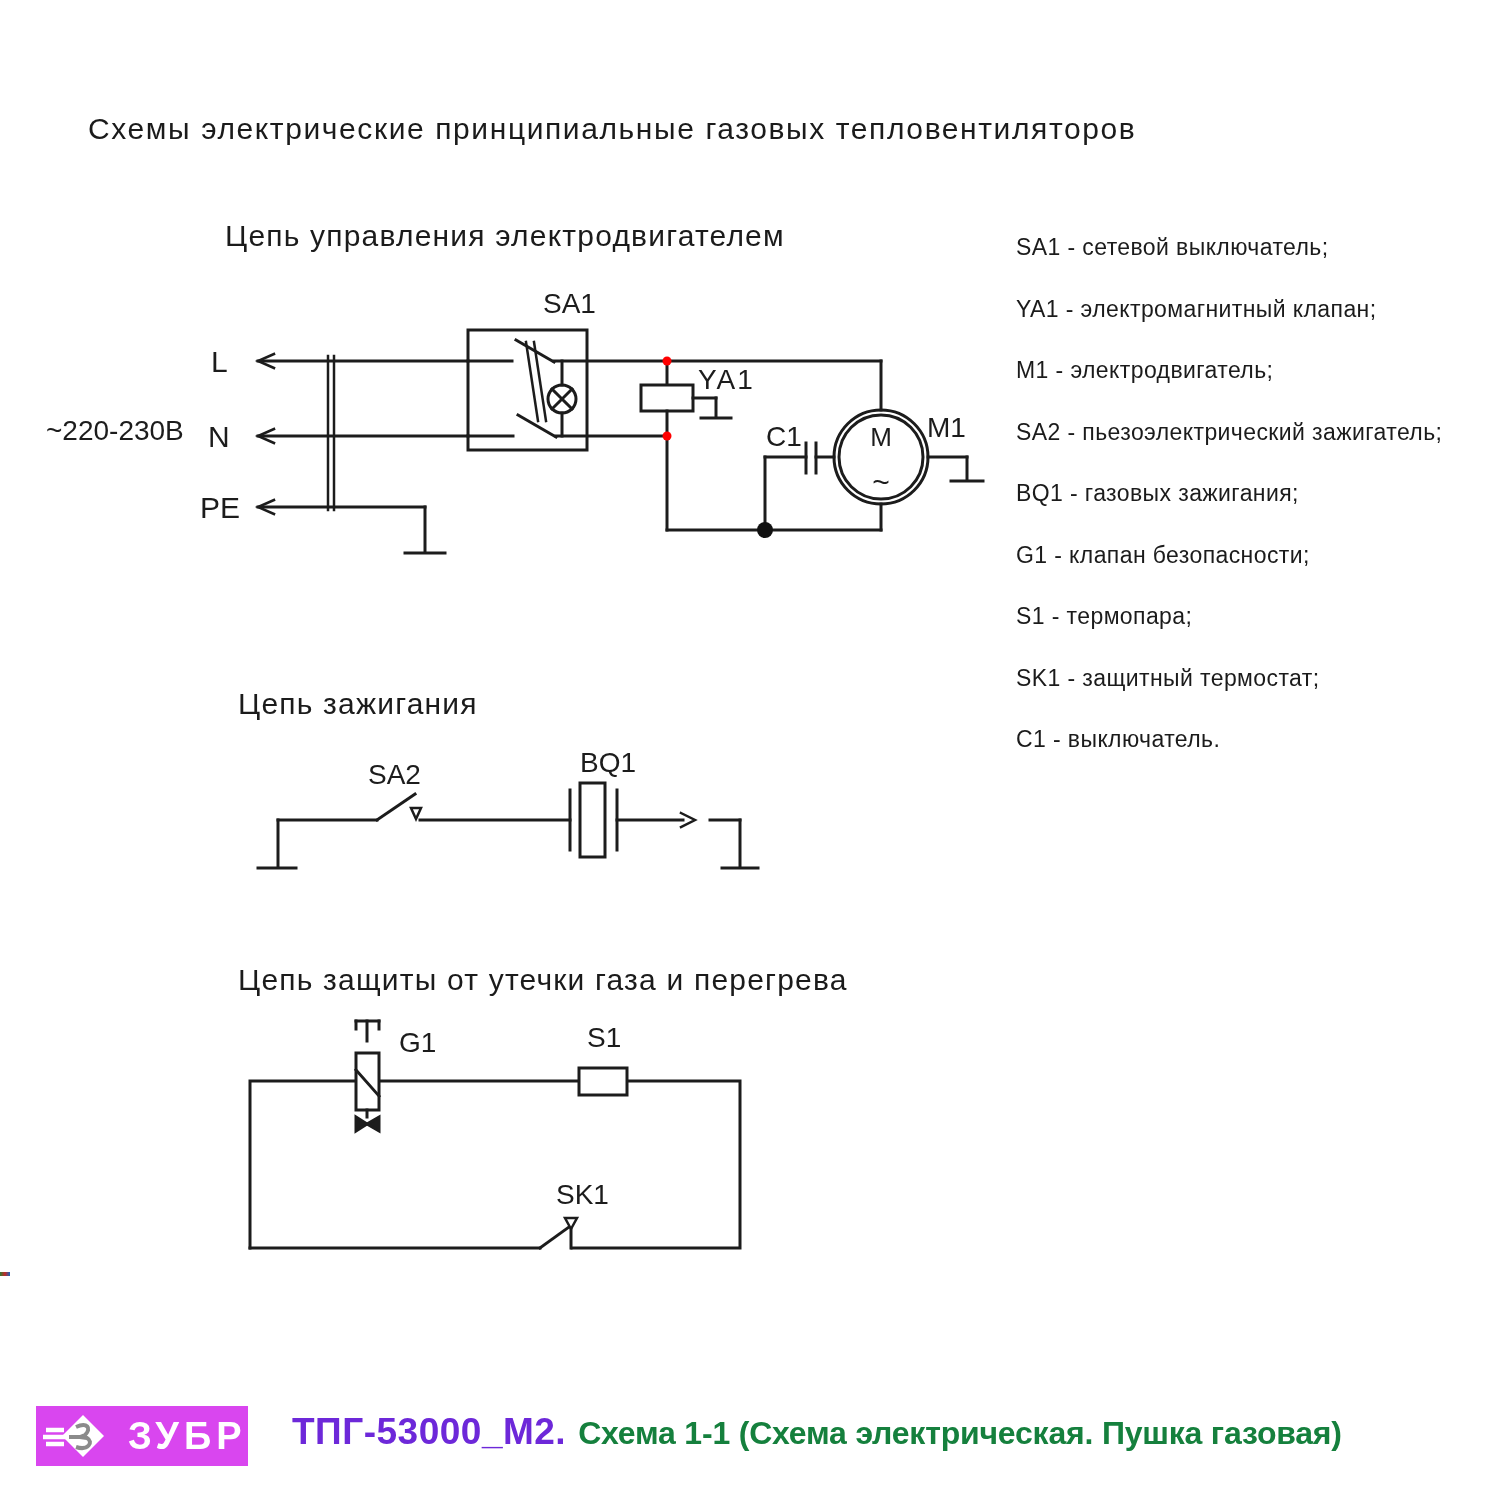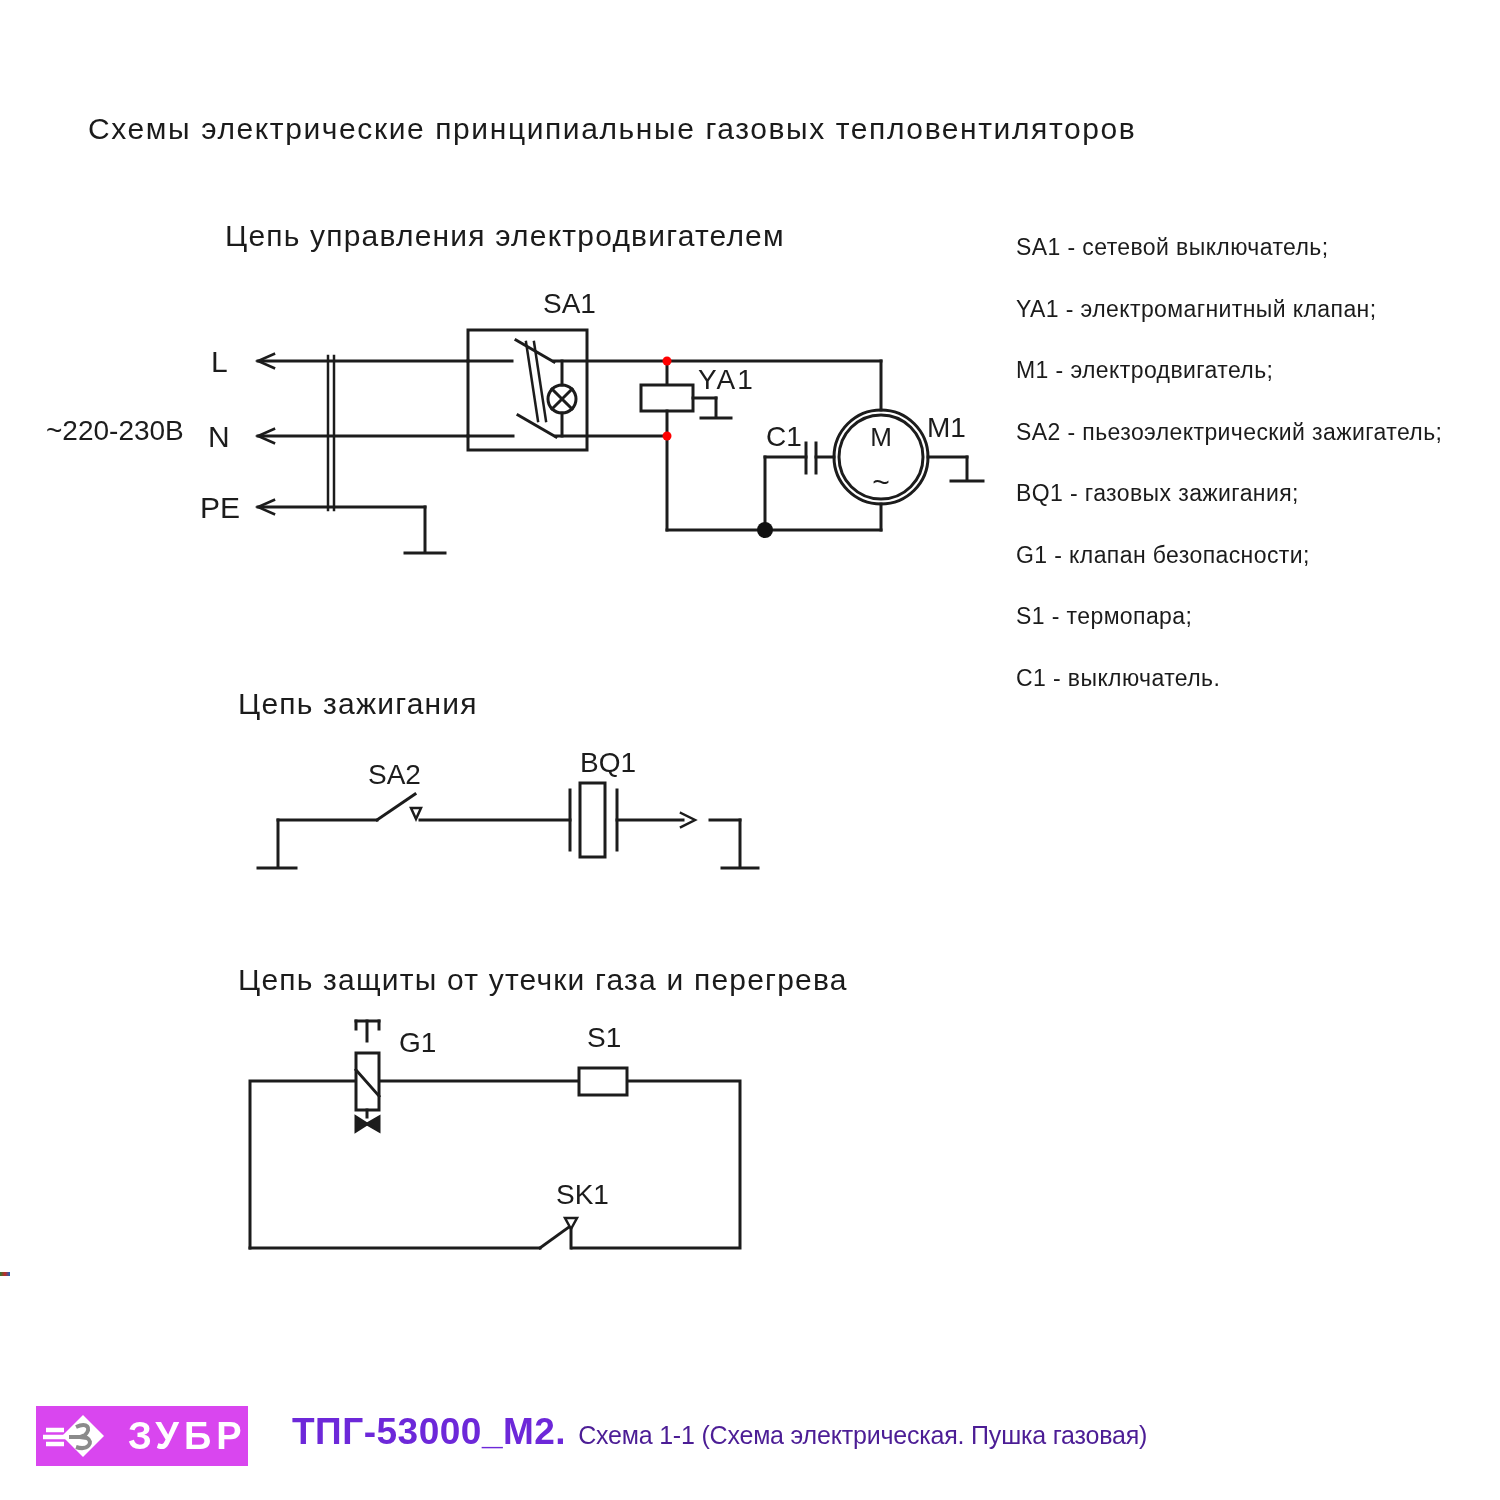--- a/index.html
+++ b/index.html
@@ -14,39 +14,40 @@
   .legend-item{height:61.5px;font-size:23px;letter-spacing:0.4px;white-space:nowrap;color:#1b1b1b;}
   #schematic{left:0;top:0;}
   #schematic text{font-family:"Liberation Sans",sans-serif;fill:#1c1c1c;}
   .lbl{font-size:28px;}
   .lbl-lg{font-size:30px;}
   .lbl-m{font-size:26px;}
   #footer-logo{left:36px;top:1406px;width:212px;height:60px;background:#d946ef;display:flex;align-items:center;}
   #brand{color:#ffffff;font-weight:700;font-size:38px;letter-spacing:5px;margin-left:2px;white-space:nowrap;}
   #footer-text{left:292px;top:1411px;white-space:nowrap;display:flex;align-items:baseline;}
   #footer-model{font-size:37px;font-weight:700;color:#6d28d9;letter-spacing:0.5px;}
-  #footer-caption{font-size:25px;font-weight:400;color:#4c1d95;margin-left:12px;letter-spacing:-0.2px;}
+  #footer-caption{font-size:32px;font-weight:700;color:#15803d;margin-left:12px;letter-spacing:-0.2px;}
   #edge-artifact{left:0;top:1272px;width:10px;height:4px;background:linear-gradient(90deg,#2e7d32,#c62828,#1565c0);}
 </style>
 </head>
 <body>
 
 <div class="abs heading" id="main-title">Схемы электрические принципиальные газовых тепловентиляторов</div>
 <div class="abs heading" id="sec1-title">Цепь управления электродвигателем</div>
 <div class="abs heading" id="sec2-title">Цепь зажигания</div>
 <div class="abs heading" id="sec3-title">Цепь защиты от утечки газа и перегрева</div>
 
 <div class="abs" id="legend">
   <div class="legend-item">SA1 - сетевой выключатель;</div>
   <div class="legend-item">YA1 - электромагнитный клапан;</div>
   <div class="legend-item">M1 - электродвигатель;</div>
   <div class="legend-item">SA2 - пьезоэлектрический зажигатель;</div>
   <div class="legend-item">BQ1 - газовых зажигания;</div>
   <div class="legend-item">G1 - клапан безопасности;</div>
   <div class="legend-item">S1 - термопара;</div>
+  <div class="legend-item">SK1 - защитный термостат;</div>
   <div class="legend-item">C1 - выключатель.</div>
 </div>
 
 <svg class="abs" id="schematic" width="1500" height="1500" viewBox="0 0 1500 1500" fill="none" stroke="#1c1c1c" stroke-width="3" stroke-linecap="square">
 
   <g>
 
     <g stroke-width="2.5">
       <path d="M274,354 L258,361 L274,368"></path>
       <path d="M274,429 L258,436 L274,443"></path>

